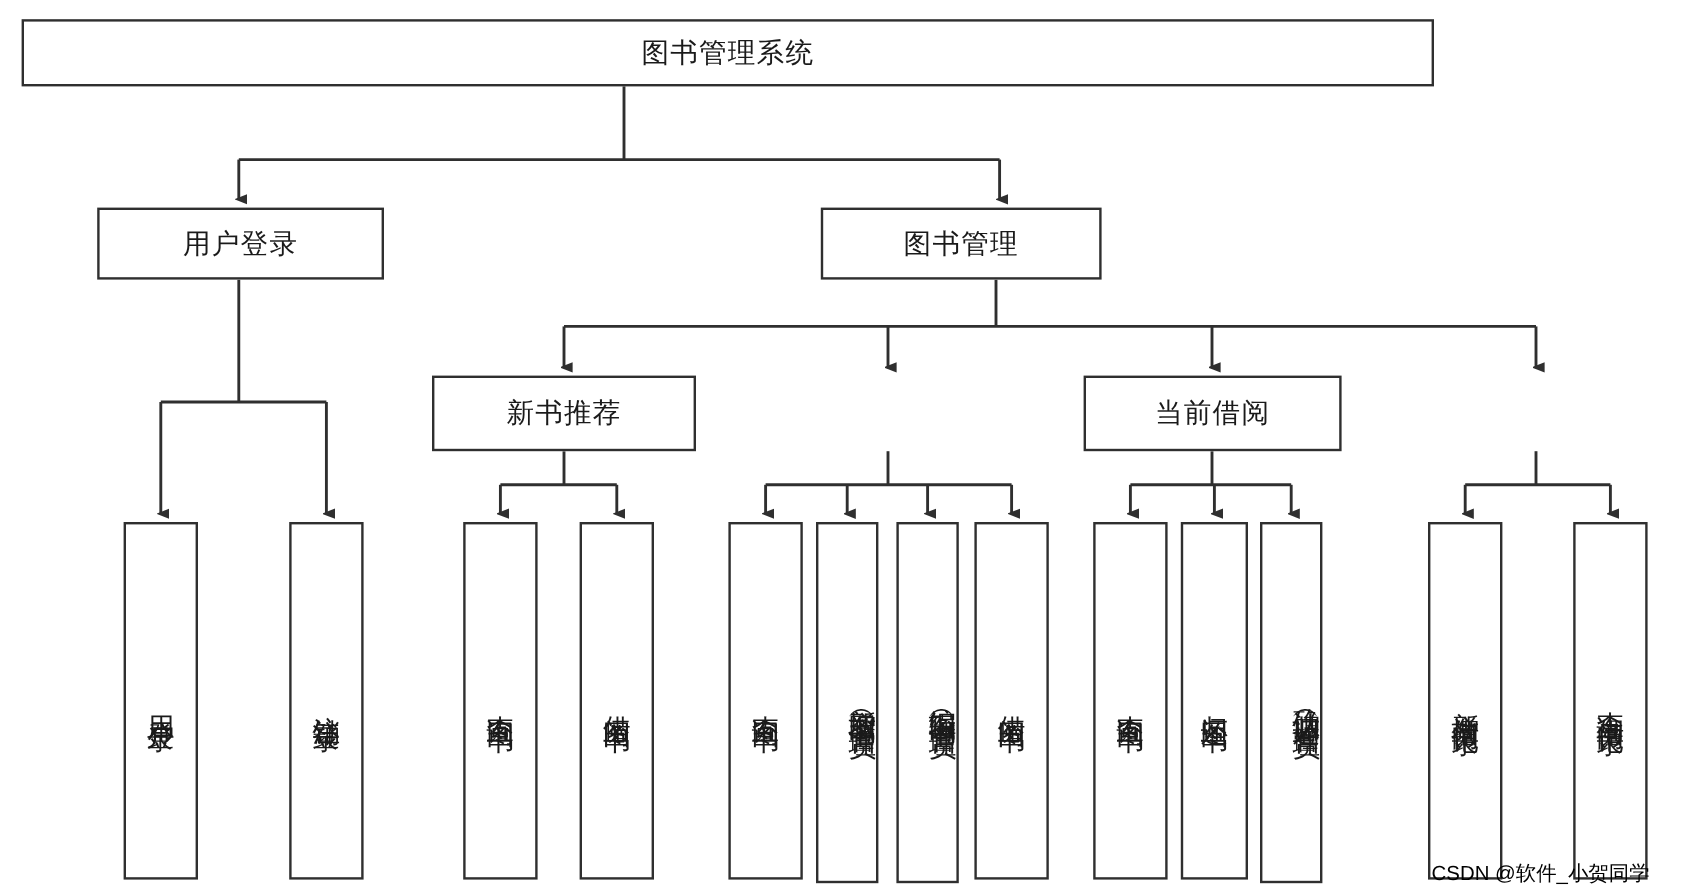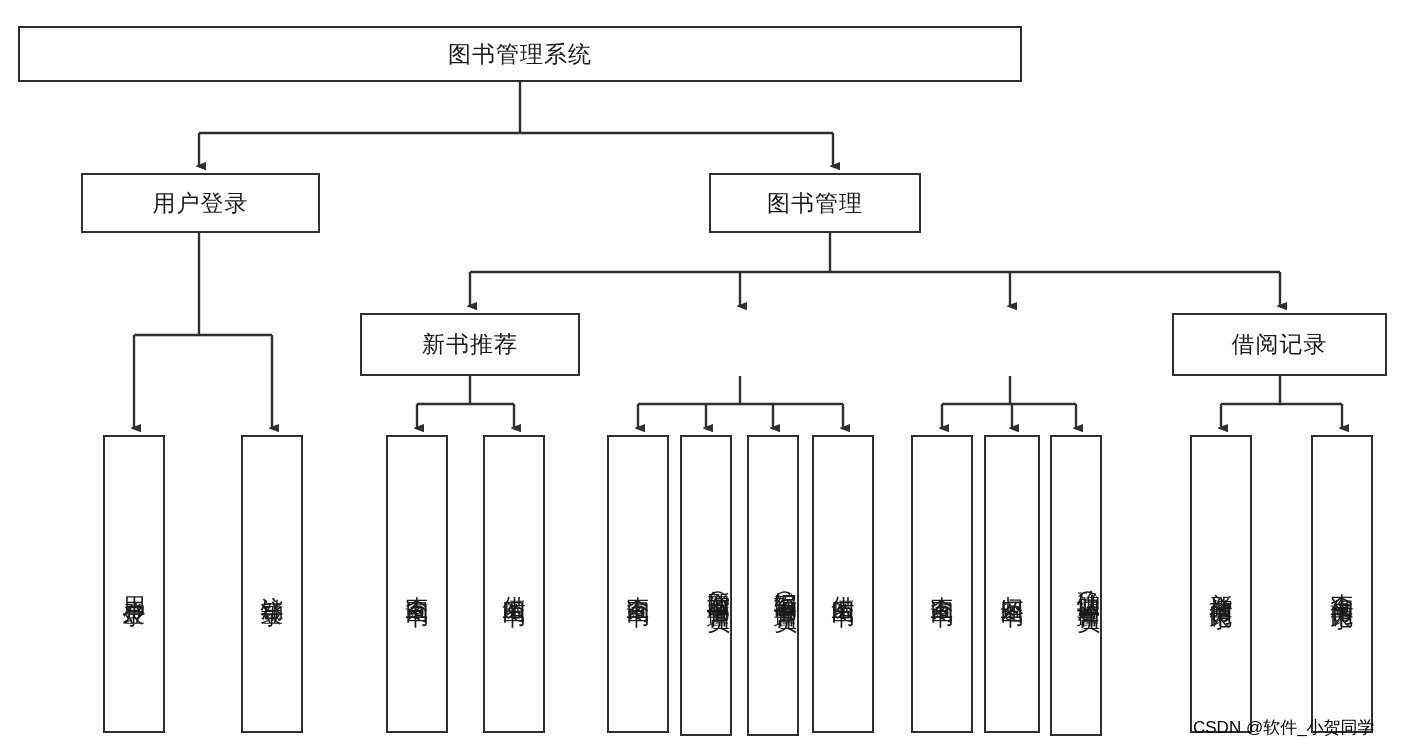--- a/index.html
+++ b/index.html
@@ -118,36 +118,36 @@
       <path d="M1012,404 L1012,428" marker-end="url(#arrow)"></path>
       <path d="M1076,404 L1076,428" marker-end="url(#arrow)"></path>
 
       <path d="M1280,376 L1280,404"></path>
       <path d="M1221,404 L1342,404"></path>
       <path d="M1221,404 L1221,428" marker-end="url(#arrow)"></path>
       <path d="M1342,404 L1342,428" marker-end="url(#arrow)"></path>
     </g>
   </svg>
 
-  <div class="node h" style="left:18px; top:26px; width:1004px; height:56px;">
+  <div class="node h" style="left:18px; top:16px; width:1177px; height:56px;">
     <span class="node-label">图书管理系统</span>
   </div>
 
   <div class="node h" style="left:81px; top:173px; width:239px; height:60px;">
     <span class="node-label">用户登录</span>
   </div>
-  <div class="node h" style="left:709px; top:173px; width:212px; height:60px;align-items:center;">
+  <div class="node h" style="left:684px; top:173px; width:234px; height:60px;align-items:center;">
     <span class="node-label">图书管理</span>
   </div>
 
   <div class="node h" style="left:360px; top:313px; width:220px; height:63px;">
     <span class="node-label">新书推荐</span>
   </div>
-  <div class="node h" style="left:1172px; top:313px; width:215px; height:63px;">
-    <span class="node-label">借阅记录</span>
+  <div class="node h" style="left:903px; top:313px; width:215px; height:63px;">
+    <span class="node-label">当前借阅</span>
   </div>
 
   <div class="node v" style="left:103px; top:435px; width:62px; height:298px;">
     <span class="node-label">用户登录</span>
   </div>
   <div class="node v" style="left:241px; top:435px; width:62px; height:298px;">
     <span class="node-label">注销登录</span>
   </div>
 
   <div class="node v" style="left:386px; top:435px; width:62px; height:298px;">

